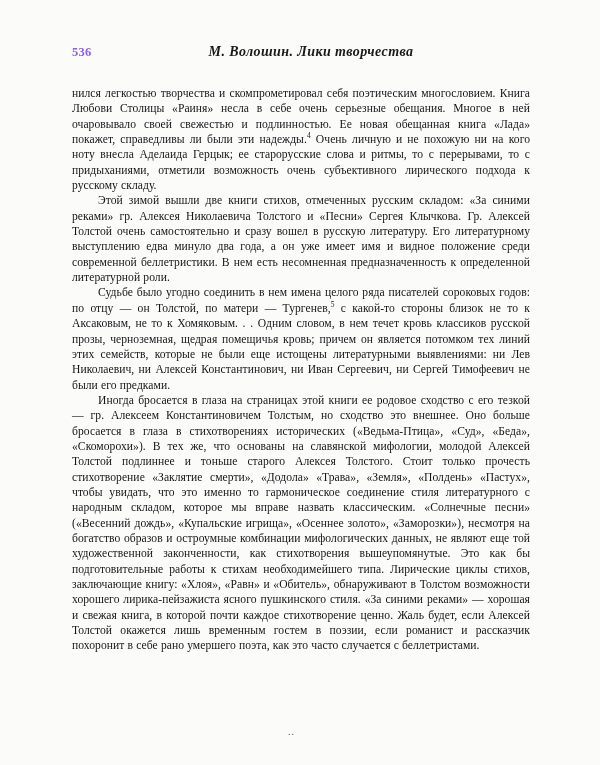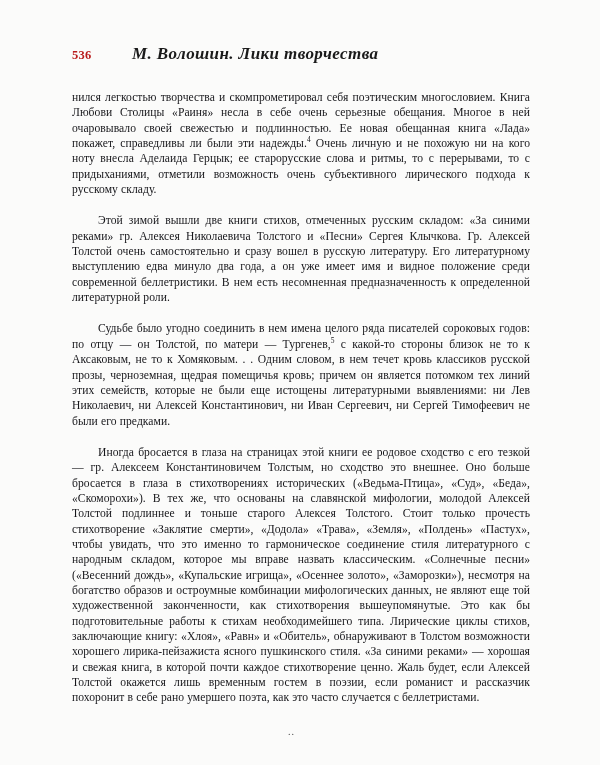--- a/index.html
+++ b/index.html
@@ -30,27 +30,28 @@
   }
   .header {
     display: flex;
     align-items: baseline;
     margin-bottom: 26px;
   }
   .folio {
     font-size: 12.5px;
     font-weight: bold;
     letter-spacing: 0.2px;
-    color: #b91c1c;
+    color: #8b5cf6;
     width: 60px;
     flex: 0 0 60px;
   }
   .running-title {
     flex: 1;
-    font-size: 17px;
+    text-align: center;
+    font-size: 14px;
     font-style: italic;
     font-weight: bold;
     letter-spacing: 0.4px;
     color: #1a1a1a;
     padding-right: 40px;
   }
   .body-text p {
     margin: 0 0 0 0;
     font-size: 11.6px;
     line-height: 15.35px;
@@ -58,21 +59,21 @@
     text-justify: inter-word;
     text-indent: 26px;
     color: #16161a;
     letter-spacing: 0.05px;
     word-spacing: 0.2px;
   }
   .body-text p.no-indent {
     text-indent: 0;
   }
   .body-text p + p {
-    margin-top: 16px;
+    margin-top: 0px;
   }
   sup {
     font-size: 7.5px;
     vertical-align: super;
     line-height: 0;
   }
   .footer-mark {
     position: absolute;
     left: 288px;
     top: 726px;

